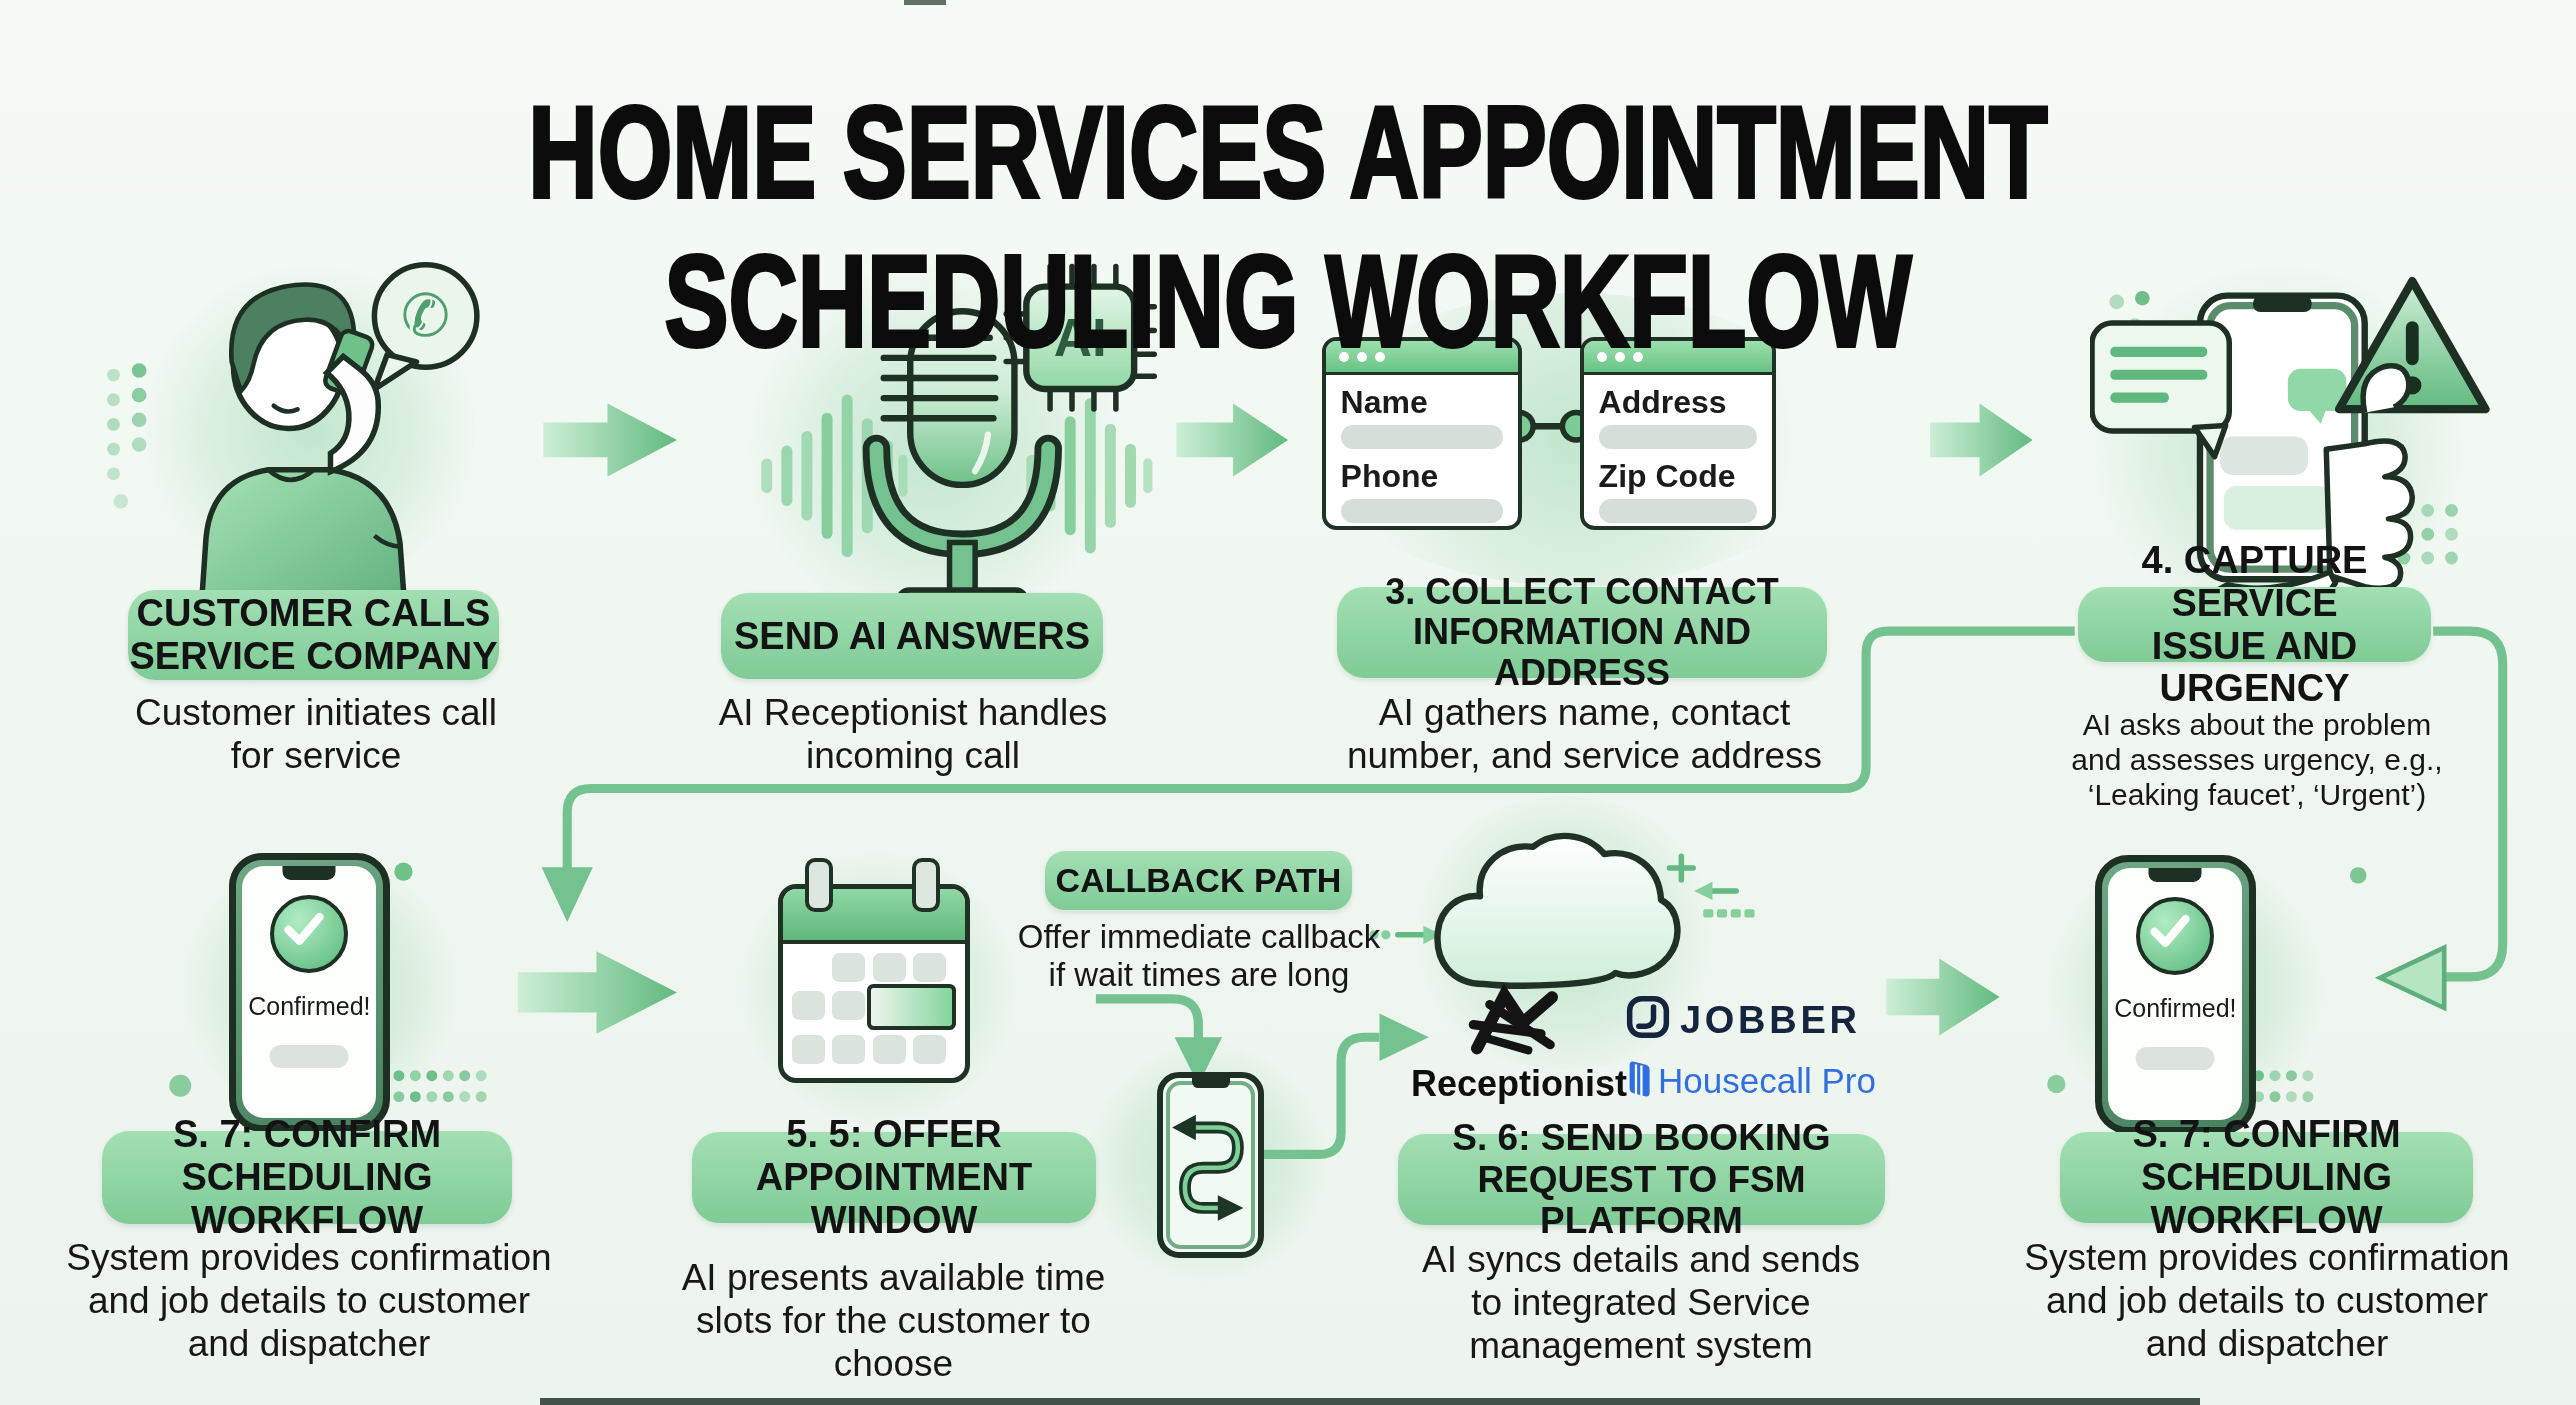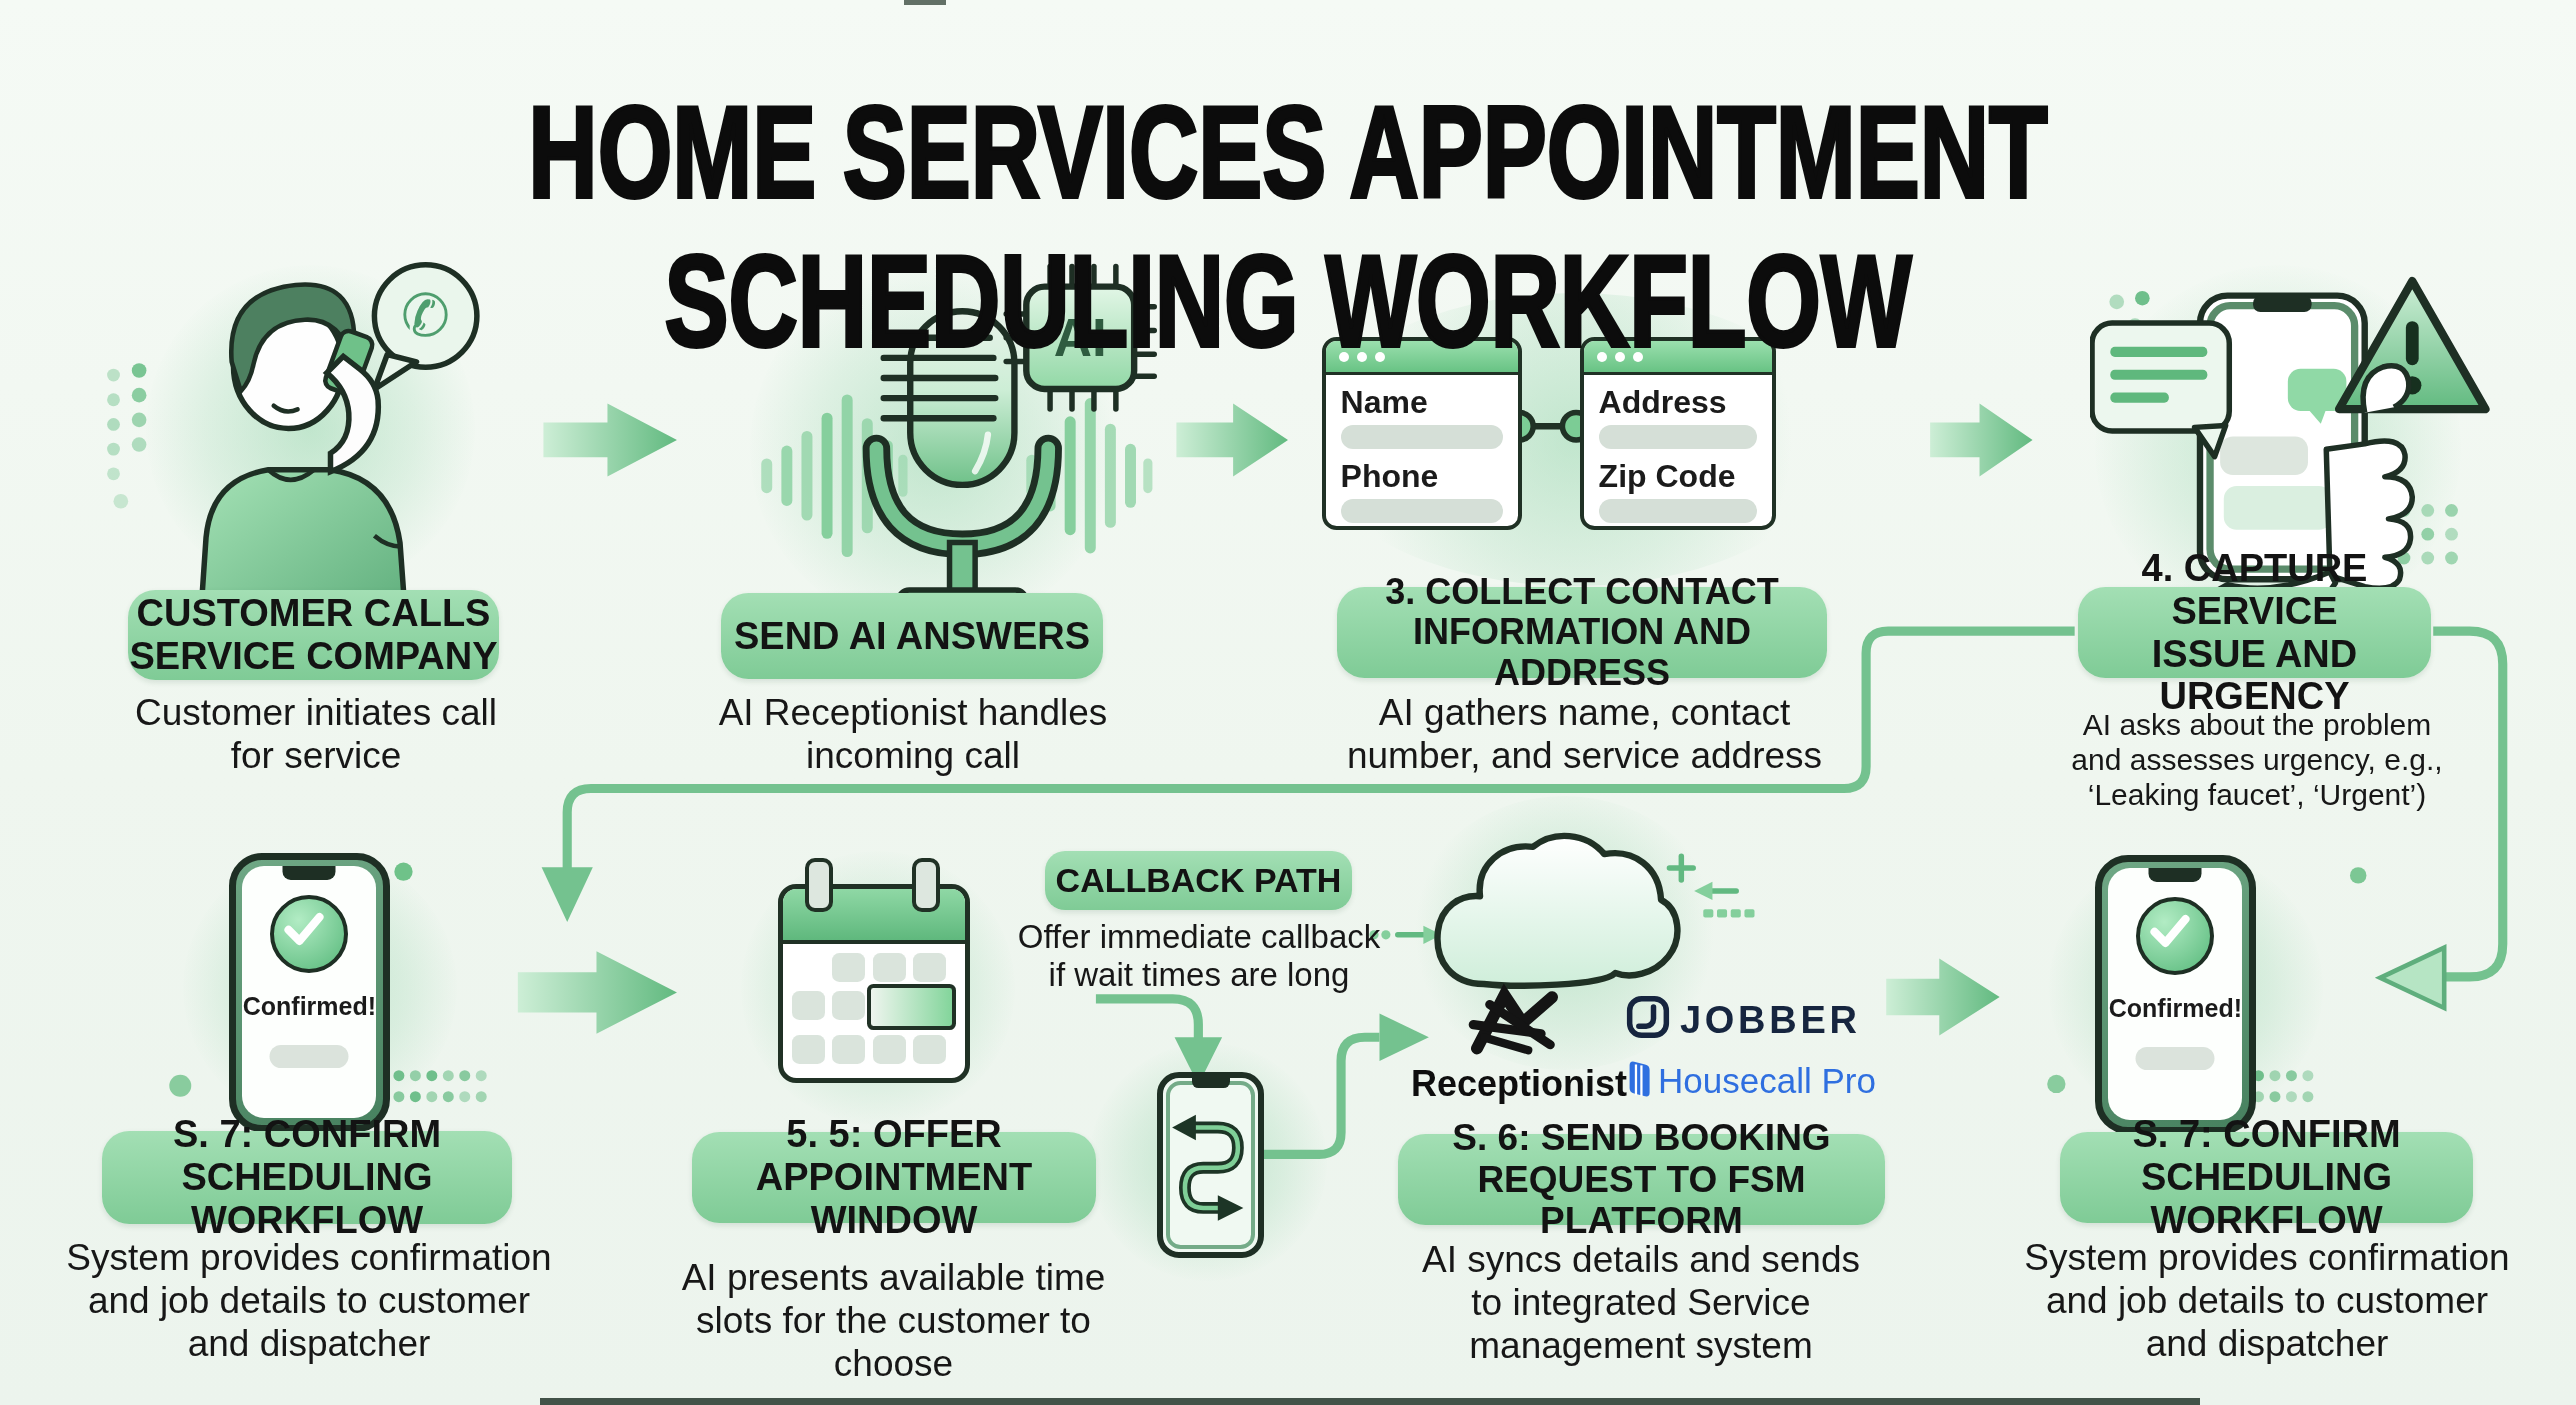--- a/index.html
+++ b/index.html
@@ -26,21 +26,21 @@
   .win-dot{width:10px;height:10px;border-radius:50%;background:#fff;}
   .win-label{font-size:32px;font-weight:bold;margin:9.1px 0 3.7px 14.6px;color:#1b1b1b;}
   .win-bar{height:24px;margin:1.8px 14.6px 5.5px 14.6px;border-radius:12px;background:#d5dfd7;}
   
   .phone{position:absolute;z-index:2;border:7.3px solid #1e2f24;border-radius:33px;
     background:linear-gradient(160deg,#6fa885,#47815f);padding:6.4px;}
   .screen{position:relative;width:100%;height:100%;background:#fdfffd;border-radius:22px;overflow:hidden;}
   .notch{position:absolute;top:0;left:50%;transform:translateX(-50%);width:53px;height:13.7px;background:#1e2f24;border-radius:0 0 8.2px 8.2px;}
   .check-circle{position:absolute;left:50%;top:29px;transform:translateX(-50%);width:70px;height:70px;border-radius:50%;
     border:4.6px solid #1e2f24;background:radial-gradient(circle at 35% 30%,#b2ecc4,#57b87a);}
-  .confirmed{position:absolute;left:0;right:0;top:126px;text-align:center;font-size:25px;font-weight:bold;color:#1b1b1b;}
+  .confirmed{position:absolute;left:0;right:0;top:126px;text-align:center;font-size:25px;font-weight:normal;color:#1b1b1b;}
   .screen-pill{position:absolute;left:50%;top:179px;transform:translateX(-50%);width:79px;height:23px;border-radius:12px;background:#dbe3dc;}
   
   .calendar{position:absolute;left:778px;top:858px;width:192px;height:225px;z-index:2;}
   .ring{position:absolute;top:0;width:20px;height:46px;border-radius:10px;background:#dde7df;border:4.6px solid #203125;z-index:3;}
   .cal-body{position:absolute;left:0;right:0;top:25.6px;bottom:0;background:#fff;border:5.5px solid #203125;border-radius:18.3px;overflow:hidden;}
   .cal-header{height:51px;background:linear-gradient(180deg,#8fd8a5,#5fb87d);border-bottom:4.6px solid #203125;}
   .sq{position:absolute;width:33px;height:29px;border-radius:7.3px;background:#ccd9cf;opacity:.72;}
   .cal-hl{position:absolute;left:84px;top:95px;width:81px;height:38px;border:4.6px solid #203125;border-radius:6.4px;
     background:linear-gradient(90deg,#eef5ee,#83d59b);}
   
@@ -348,21 +348,21 @@
 
   <div class="txt pill" style="left:721px;top:593px;width:382px;height:86px;">SEND AI ANSWERS</div>
   <div class="txt desc" style="left:698px;top:692px;width:430px;">AI Receptionist handles
 incoming call</div>
 
   <div class="txt pill" style="left:1337px;top:587px;width:490px;height:91px;font-size:36px;">3. COLLECT CONTACT
 INFORMATION AND ADDRESS</div>
   <div class="txt desc" style="left:1310px;top:692px;width:549px;">AI gathers name, contact
 number, and service address</div>
 
-  <div class="txt pill" style="left:2078px;top:587px;width:353px;height:91px;">4. CAPTURE SERVICE
+  <div class="txt pill" style="left:2078px;top:587px;width:353px;height:75px;">4. CAPTURE SERVICE
 ISSUE AND URGENCY</div>
   <div class="txt desc" style="left:2033px;top:708px;width:448px;font-size:30px;">AI asks about the problem
 and assesses urgency, e.g.,
 ‘Leaking faucet’, ‘Urgent’)</div>
 
   <div class="phone" style="left:229px;top:853px;width:134px;height:252px;">
     <div class="screen">
       <div class="notch"></div>
       <div class="check-circle">
         <svg width="60" height="60" viewBox="0 0 66 66">

